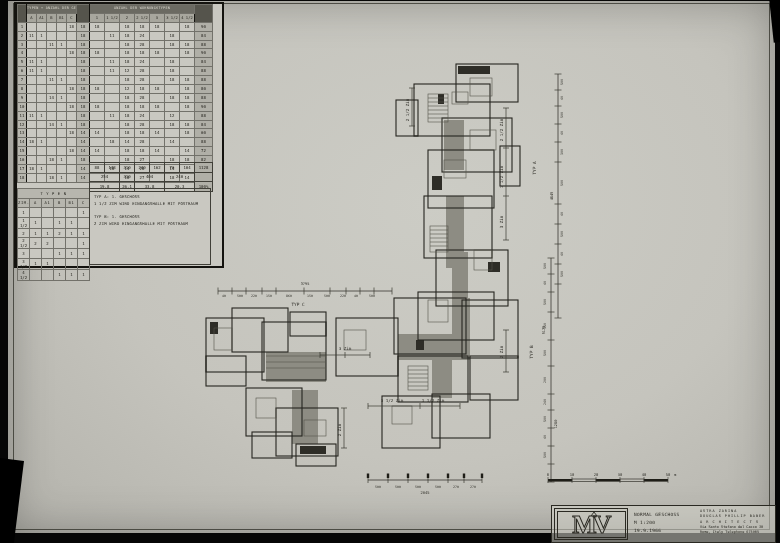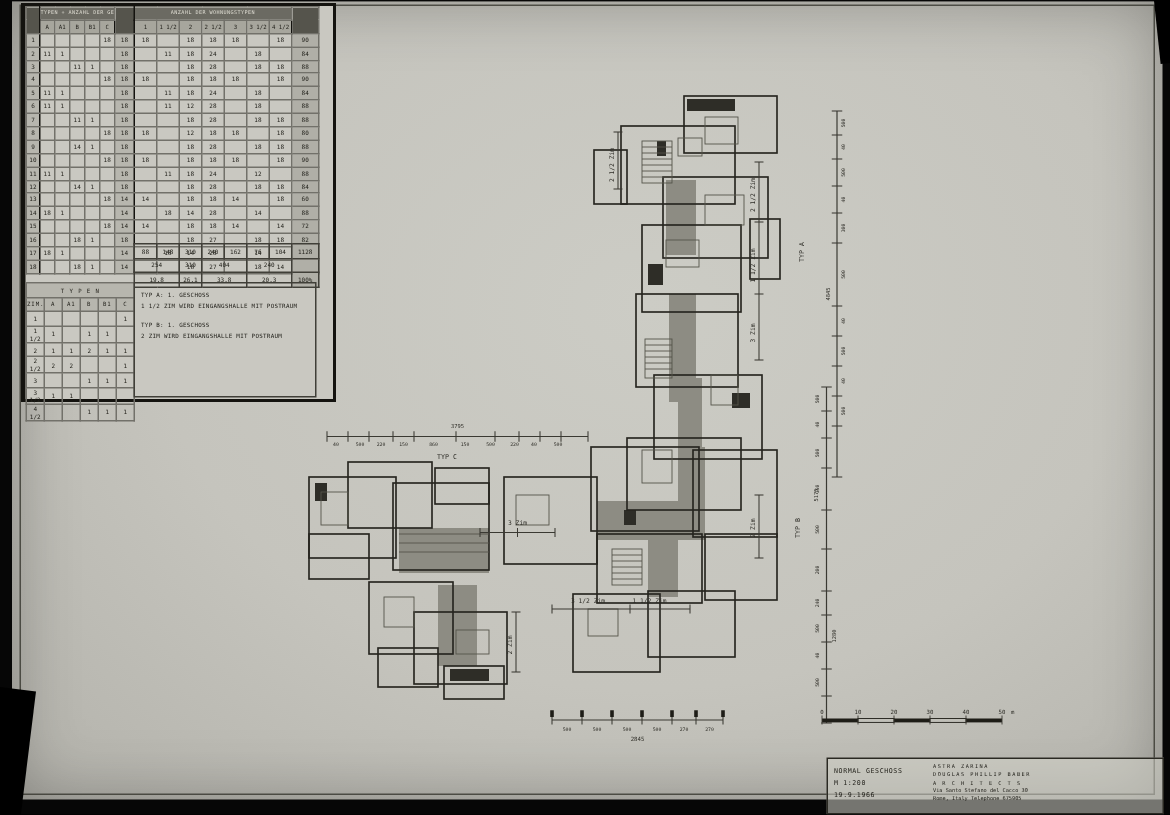--- a/index.html
+++ b/index.html
@@ -749,20 +749,27 @@
         <text x="548" y="476" font-size="3.8" text-anchor="middle" class="ptxt">0</text>
         <text x="572" y="476" font-size="3.8" text-anchor="middle" class="ptxt">10</text>
         <text x="596" y="476" font-size="3.8" text-anchor="middle" class="ptxt">20</text>
         <text x="620" y="476" font-size="3.8" text-anchor="middle" class="ptxt">30</text>
         <text x="644" y="476" font-size="3.8" text-anchor="middle" class="ptxt">40</text>
         <text x="668" y="476" font-size="3.8" text-anchor="middle" class="ptxt">50</text>
         <text x="674" y="476" font-size="3.8" text-anchor="start" class="ptxt">m</text>
       </svg>
 
     <div class="titleblock">
+      <div class="logobox">
+        <div class="inner"></div>
+        <svg width="70" height="28" style="position:absolute;left:0;top:0;">
+          <path d="M36,7 l3,-4 l3,4" stroke="#2a2922" fill="none" stroke-width="0.9"></path>
+          <text x="35" y="24" text-anchor="middle" font-size="26" font-weight="bold" font-family="Liberation Serif, serif" fill="none" stroke="#2a2922" stroke-width="1" letter-spacing="-4">MV</text>
+        </svg>
+      </div>
       <div class="tb-mid">
         <div>NORMAL GESCHOSS</div>
         <div>M 1:200</div>
         <div>19.9.1966</div>
       </div>
       <div class="tb-right">
         <div class="sp">ASTRA ZARINA</div>
         <div class="sp">DOUGLAS PHILLIP BABER</div>
         <div class="sp">A R C H I T E C T S</div>
         <div>Via Santo Stefano del Cacco 30</div>

